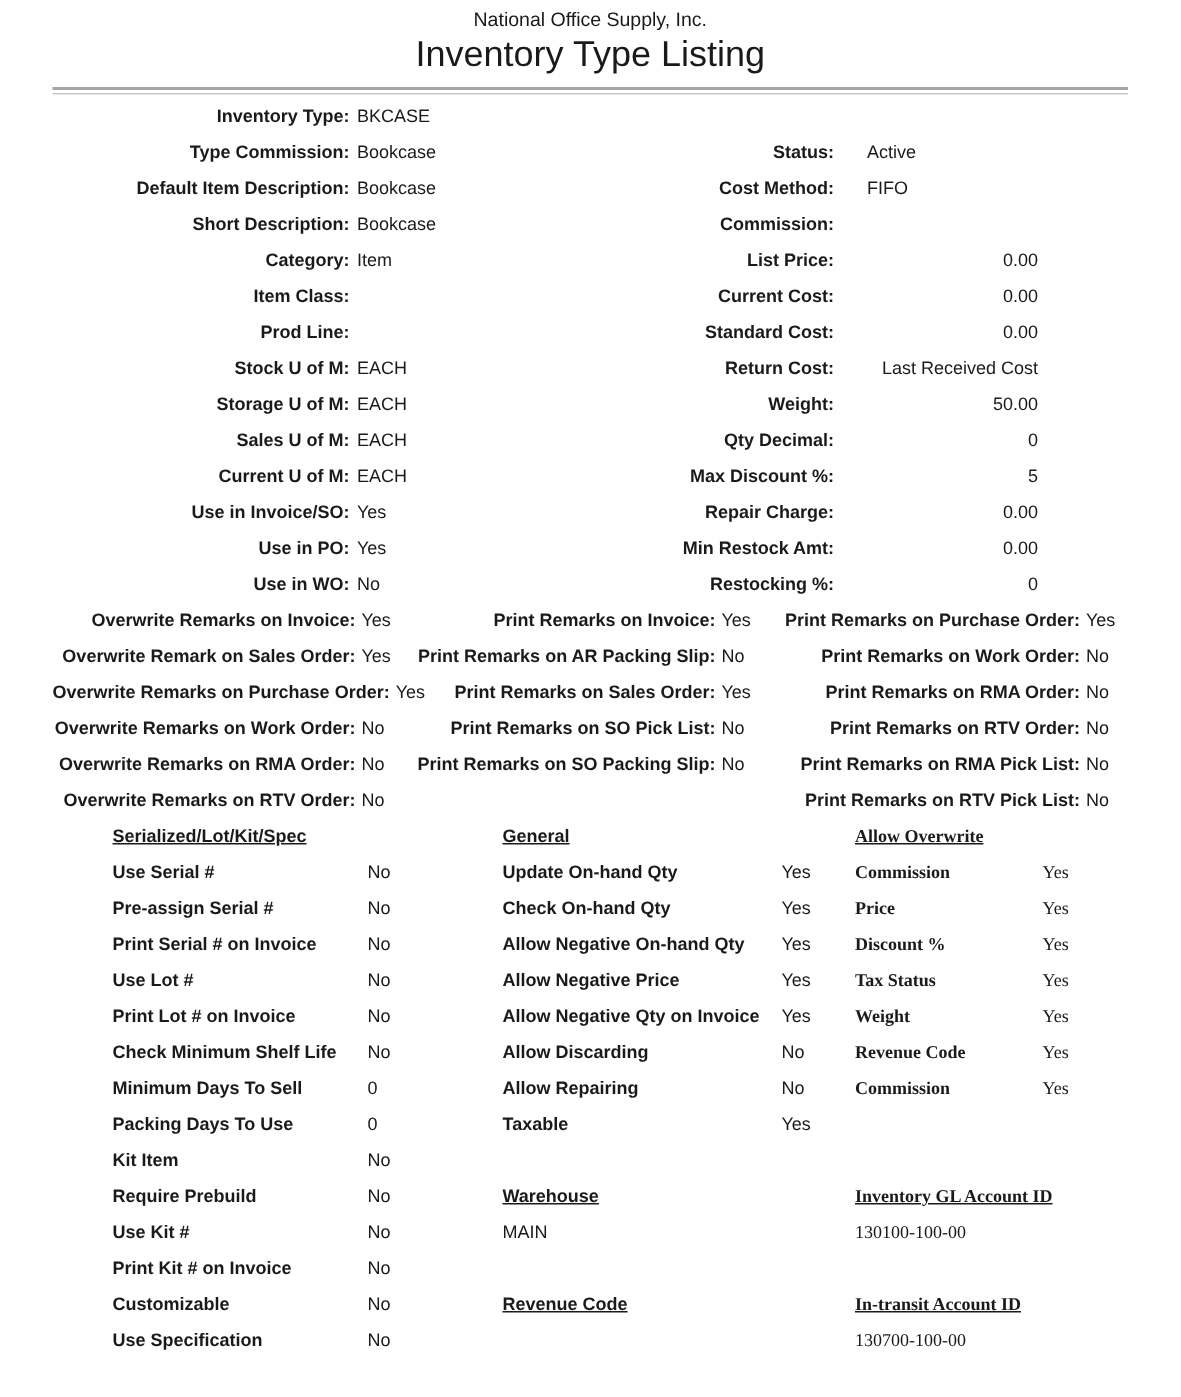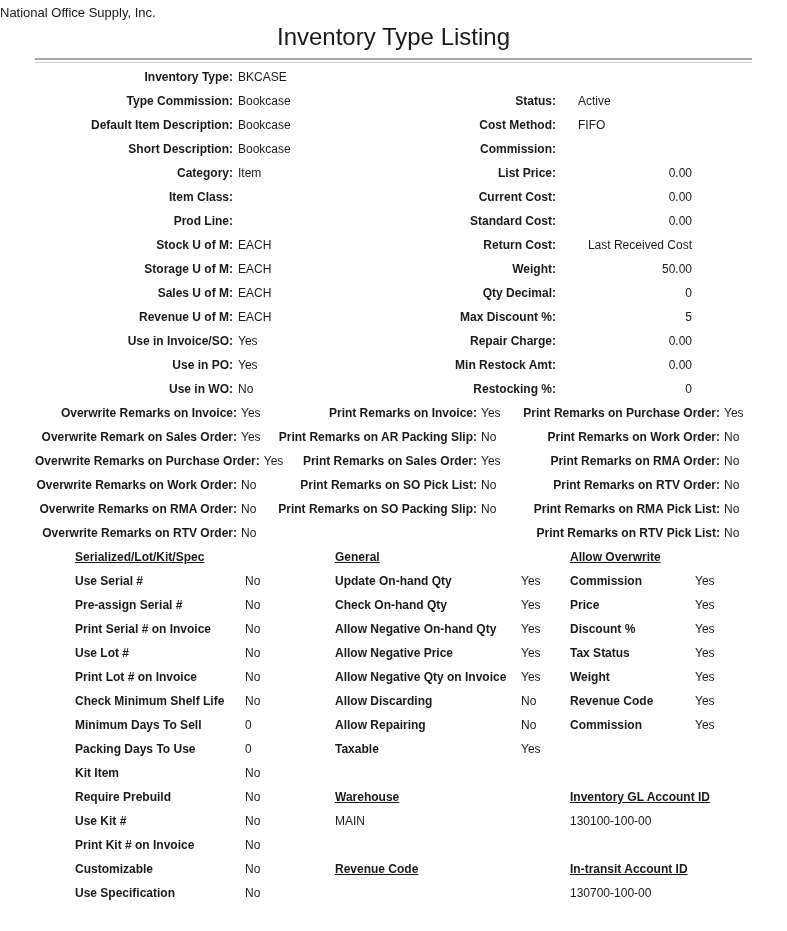--- a/index.html
+++ b/index.html
@@ -3,21 +3,21 @@
 <meta charset="utf-8">
 <style>
   * { margin: 0; padding: 0; box-sizing: border-box; }
   html, body { background: #ffffff; }
   body {
     width: 787px; height: 931px;
     font-family: "Liberation Sans", sans-serif;
     color: #1a1a1a;
     overflow: hidden;
   }
-  .company { text-align: left; font-size: 13px; padding-top: 5px; }
+  .company { text-align: center; font-size: 13px; padding-top: 5px; }
   .title   { text-align: center; font-size: 24px; padding-top: 3px; }
   .rule {
     margin: 7px 35px 0 35px;
     height: 5px;
     border-top: 2px solid #a6a6a6;
     border-bottom: 1px solid #c9c9c9;
   }
   .content { margin: 2px 35px 0 35px; font-size: 12px; }
 
   
@@ -41,21 +41,21 @@
   .rcol2 { width: 240px; }
   .rcol3 { width: 237px; }
   .rrow .rlbl { flex: 1; }
   .rrow .val  { width: 34px; margin-left: 4px; }
   .rcol3 .rrow .val { width: 28px; }
 
   
   .detail { display: flex; align-items: center; }
   .dcol1 { margin-left: 40px; width: 200px; }
   .dcol2 { margin-left: 60px; width: 220px; }
-  .dcol3 { margin-left: 15px; width: 182px; }
+  .dcol3 { margin-left: 15px; width: 182px; font-family: Liberation Serif, serif; }
   .drow .dlbl { font-weight: bold; white-space: nowrap; }
   .dcol1 .dlbl { width: 170px; }
   .dcol2 .dlbl { width: 186px; }
   .dcol3 .dlbl { width: 125px; }
   .drow.header .dlbl { text-decoration: underline; }
   .drow.text .dlbl { font-weight: normal; }
   .drow .dval { font-weight: normal; }
 </style>
 </head>
 <body>
@@ -115,21 +115,21 @@
             <span class="rlbl">Storage U of M:</span>
             <span class="val">EACH</span>
           </div>
 
           <div class="trow">
             <span class="rlbl">Sales U of M:</span>
             <span class="val">EACH</span>
           </div>
 
           <div class="trow">
-            <span class="rlbl">Revenue U of M:</span>
+            <span class="rlbl">Current U of M:</span>
             <span class="val">EACH</span>
           </div>
 
           <div class="trow">
             <span class="rlbl">Use in Invoice/SO:</span>
             <span class="val">Yes</span>
           </div>
 
           <div class="trow">
             <span class="rlbl">Use in PO:</span>

